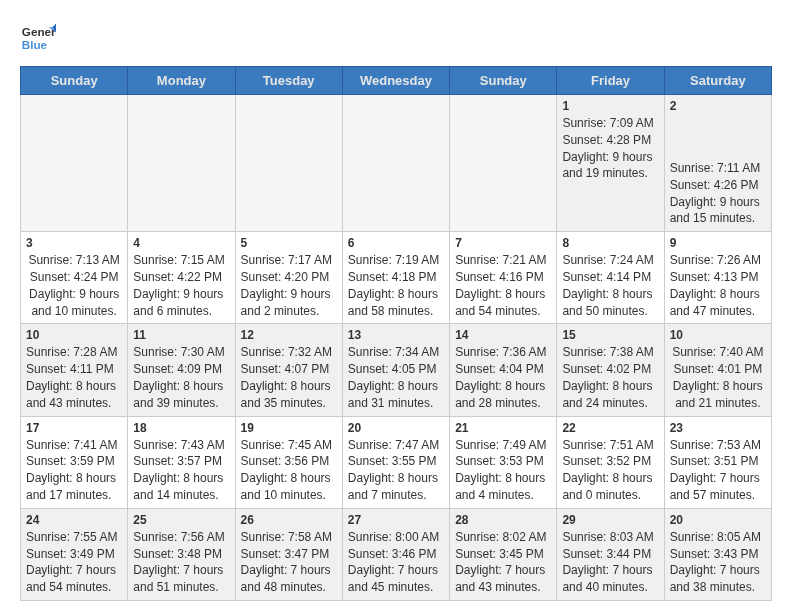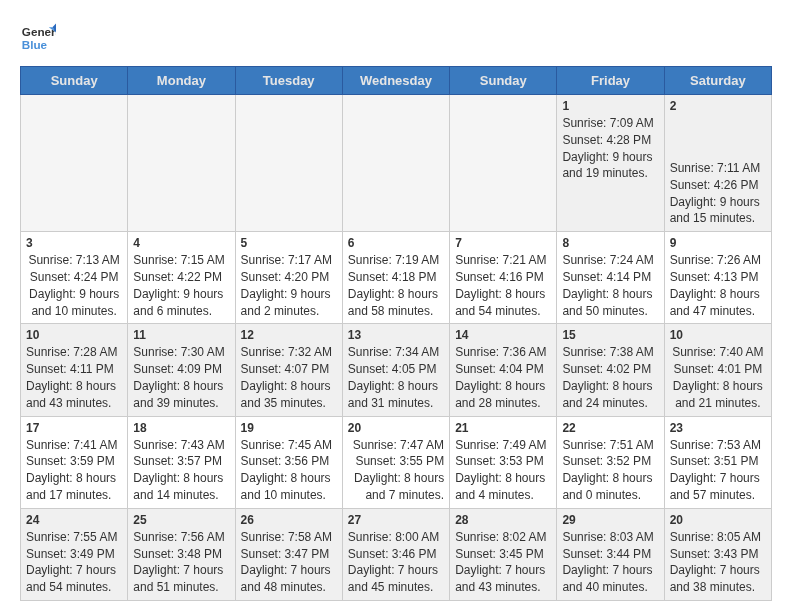--- a/index.html
+++ b/index.html
@@ -250,21 +250,21 @@
         </td>
         <td>
           <div class="day-num">19</div>
           <div class="day-info" style="white-space: pre-line;">Sunrise: 7:45 AM
 Sunset: 3:56 PM
 Daylight: 8 hours
 and 10 minutes.</div>
         </td>
         <td>
           <div class="day-num">20</div>
-          <div class="day-info" style="white-space: pre-line; text-align: right;">Sunrise: 7:47 AM
+          <div class="day-info" style="white-space: pre-line;">Sunrise: 7:47 AM
 Sunset: 3:55 PM
 Daylight: 8 hours
 and 7 minutes.</div>
         </td>
         <td>
           <div class="day-num">21</div>
           <div class="day-info" style="white-space: pre-line;">Sunrise: 7:49 AM
 Sunset: 3:53 PM
 Daylight: 8 hours
 and 4 minutes.</div>

